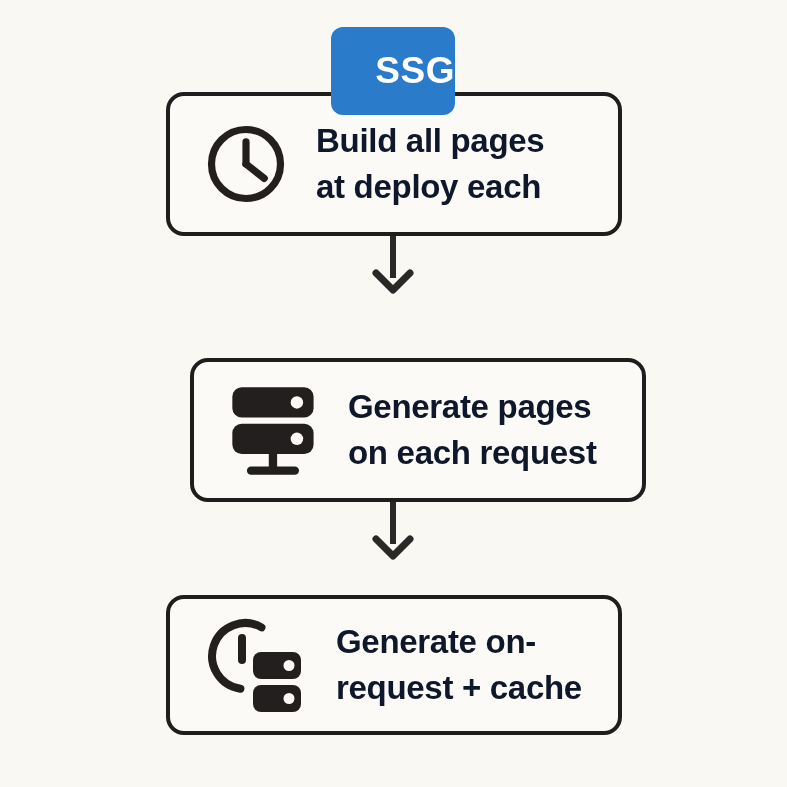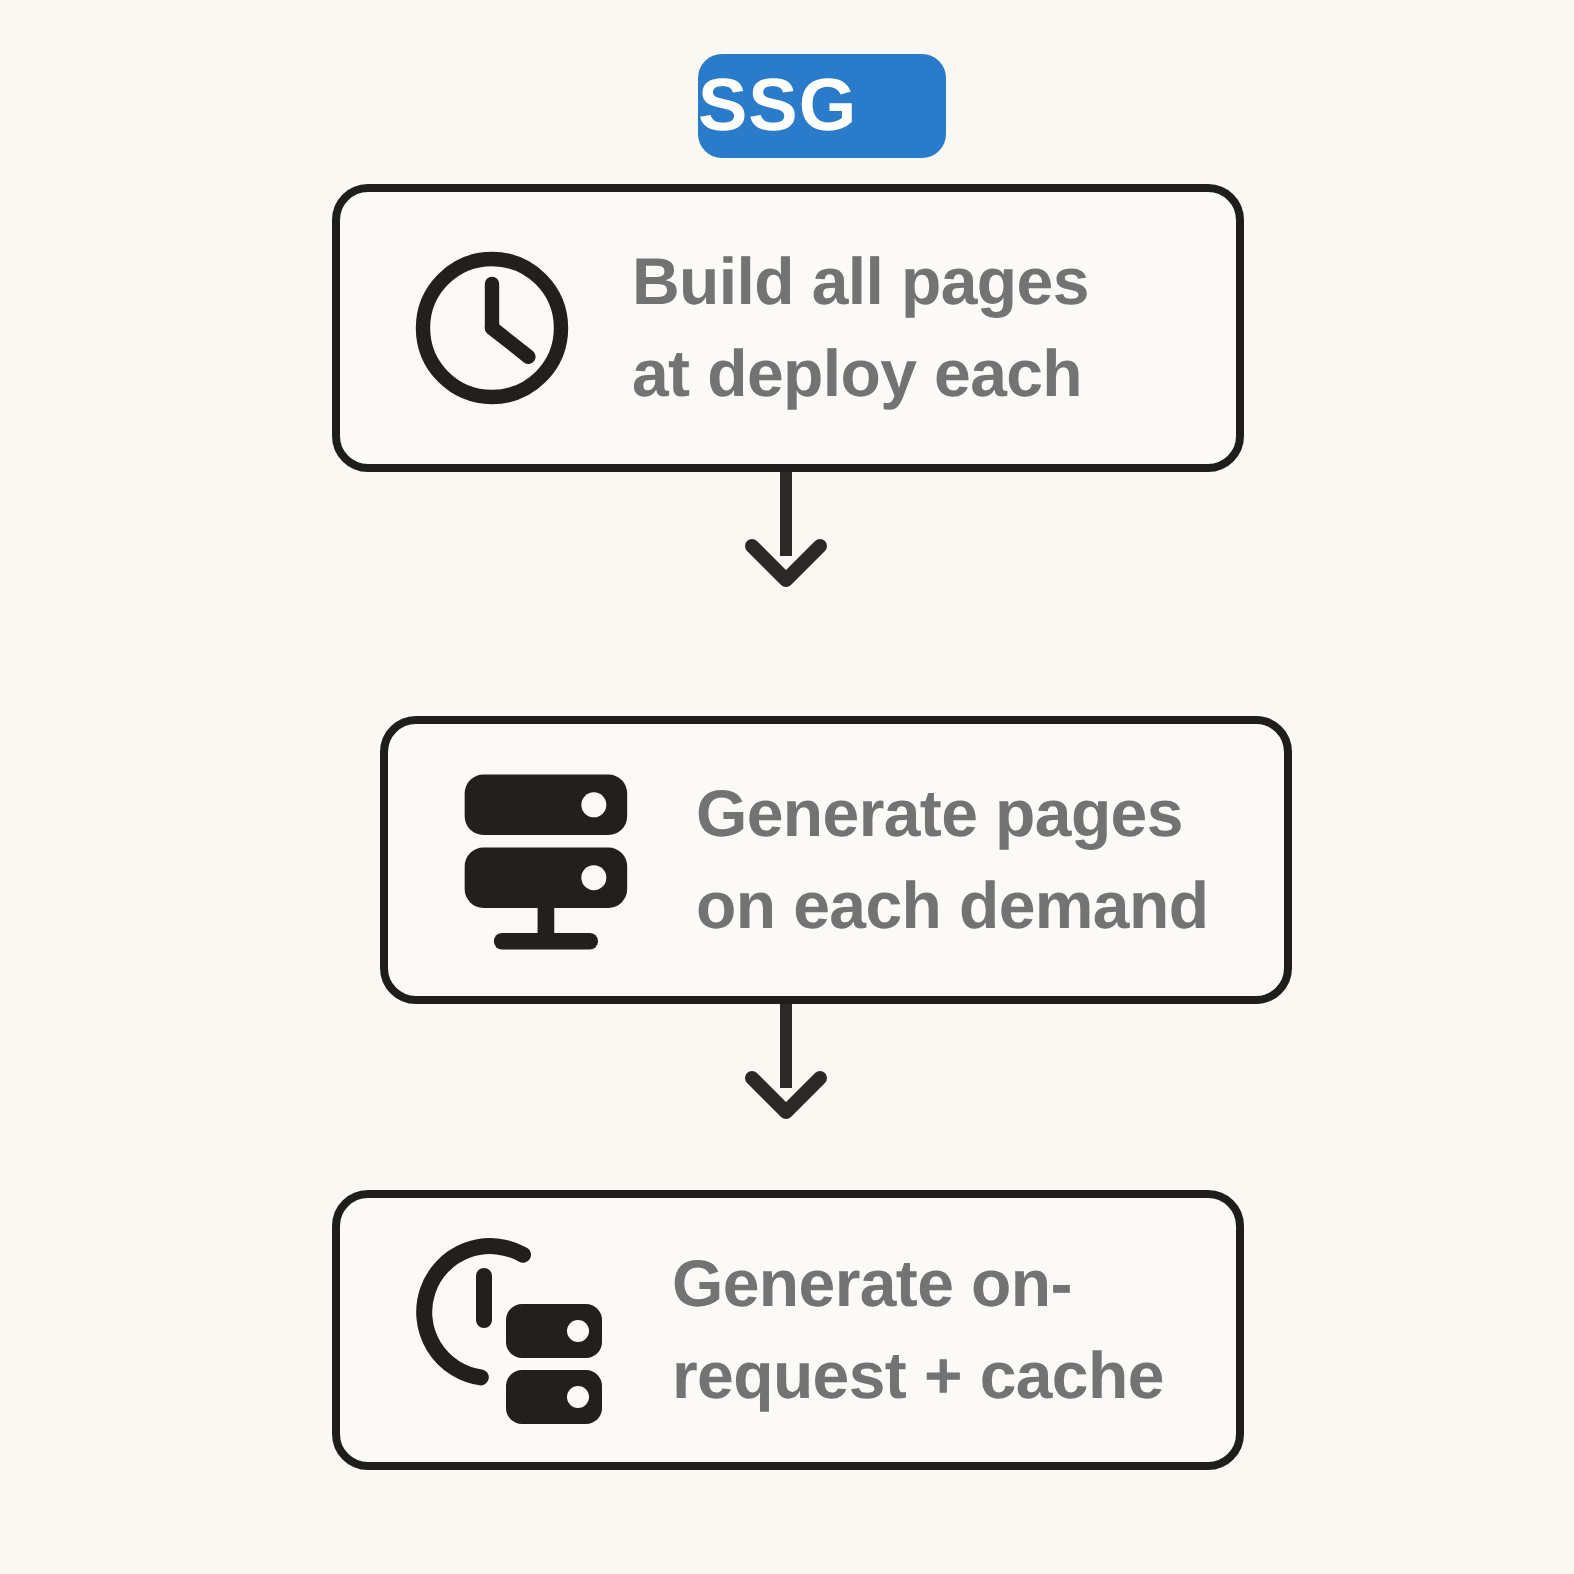--- a/index.html
+++ b/index.html
@@ -7,29 +7,29 @@
   .canvas {
     position: relative;
     width: 787px;
     height: 787px;
     background: #faf8f2;
     font-family: "Liberation Sans", "DejaVu Sans", sans-serif;
     overflow: hidden;
   }
   .badge {
     position: absolute;
-    left: 349px;
+    left: 331px;
     width: 124px;
-    height: 52px;
+    height: 88px;
     background: #2b7bcb;
     border-radius: 12px;
     color: #ffffff;
     display: flex;
     align-items: center;
-    justify-content: flex-start;
+    justify-content: flex-end;
     font-size: 37px;
     font-weight: 700;
     letter-spacing: 0.5px;
     z-index: 3;
   }
   .node-box {
     position: absolute;
     left: 166px;
     width: 456px;
     height: 144px;
@@ -39,21 +39,21 @@
     box-sizing: border-box;
     display: flex;
     align-items: center;
     padding-left: 30px;
     gap: 24px;
     z-index: 2;
   }
   .node-label {
     font-size: 33px;
     font-weight: 700;
-    color: #737373;
+    color: #0f172a;
     line-height: 46px;
     letter-spacing: -0.3px;
     white-space: nowrap;
   }
   .node-label span { display: block; }
   .icon-wrap {
     flex: 0 0 auto;
     display: flex;
     align-items: center;
     justify-content: center;
@@ -99,21 +99,21 @@
         <rect x="8" y="6" width="78" height="29" rx="9" fill="#221f1e"></rect>
         <circle cx="70" cy="20.5" r="6" fill="#fbfaf6"></circle>
         <rect x="8" y="41" width="78" height="29" rx="9" fill="#221f1e"></rect>
         <circle cx="70" cy="55.5" r="6" fill="#fbfaf6"></circle>
         <line x1="47" y1="70" x2="47" y2="86" stroke="#221f1e" stroke-width="8"></line>
         <line x1="26" y1="86" x2="68" y2="86" stroke="#221f1e" stroke-width="8" stroke-linecap="round"></line>
       </svg>
     </span>
     <div class="node-label">
       <span>Generate pages</span>
-      <span>on each demand</span>
+      <span>on each request</span>
     </div>
   </div>
 
   <svg class="arrow" style="top:500px;" viewBox="0 0 44 62" aria-hidden="true">
     <line x1="22" y1="0" x2="22" y2="44" stroke="#2a2927" stroke-width="6"></line>
     <polyline points="5,39 22,56 39,39" fill="none" stroke="#2a2927" stroke-width="7" stroke-linecap="round" stroke-linejoin="round"></polyline>
   </svg>
 
   <div class="node-box" style="top:595px; height:140px;">
     <span class="icon-wrap">

